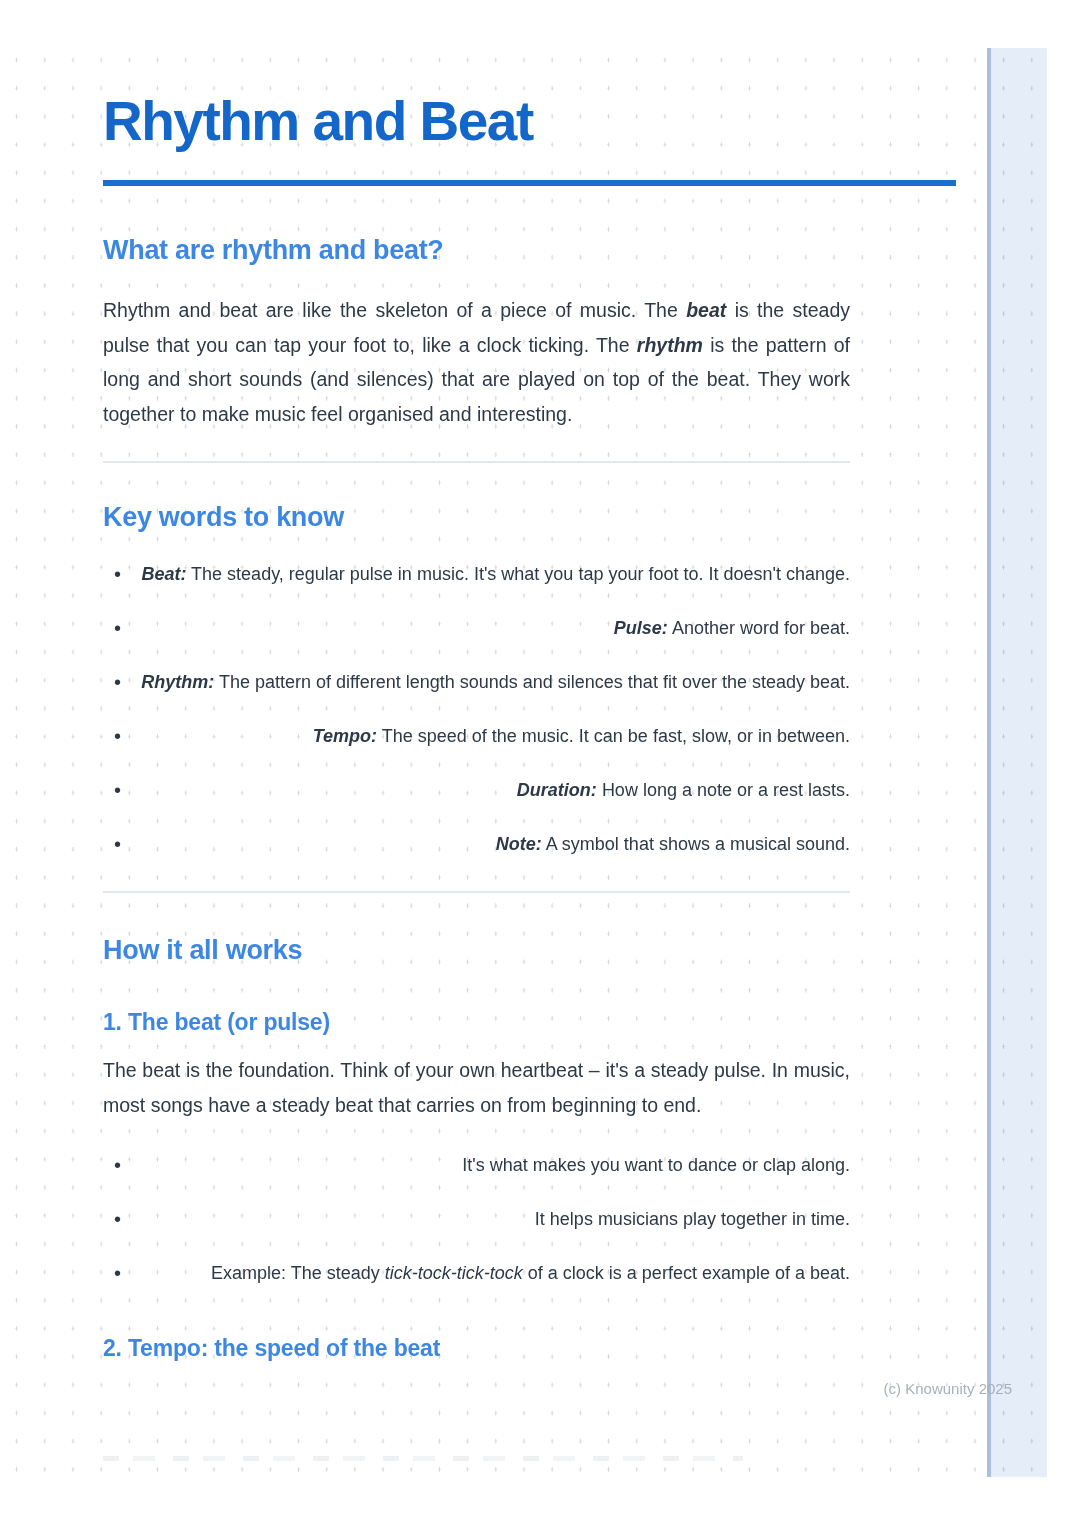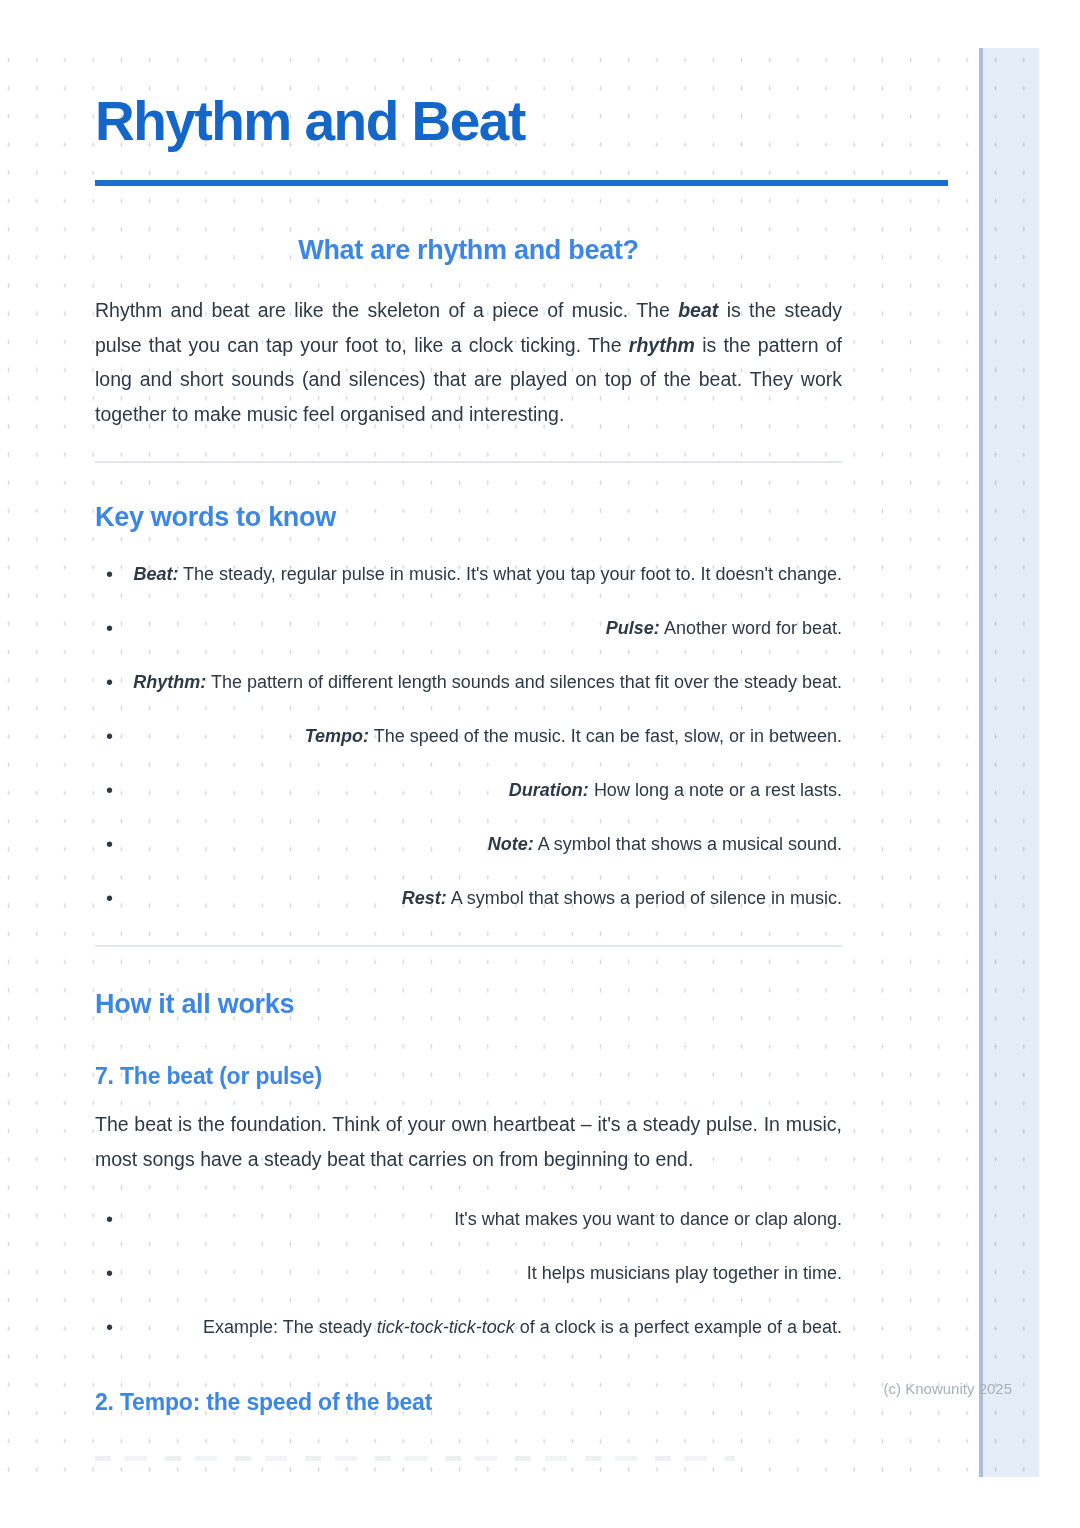--- a/index.html
+++ b/index.html
@@ -6,21 +6,21 @@
   html, body {
     width: 1080px; height: 1528px;
     background: #ffffff;
     font-family: "Liberation Sans", sans-serif;
     position: relative;
     overflow: hidden;
   }
   
   .card {
     position: absolute;
-    left: 4px; top: 48px;
+    left: 12px; top: 48px;
     width: 1035px; height: 1429px;
     background-color: #ffffff;
     background-image: radial-gradient(ellipse 1.4px 2.9px at 50% 50%, #d4d9e0 0 68%, rgba(255,255,255,0) 74%);
     background-size: 28.2px 28.2px;
     background-position: 46.9px -2.1px;
     overflow: hidden;
   }
   
   .side-strip {
     position: absolute;
@@ -50,21 +50,21 @@
     margin-top: 30px;
     background: #1b6fd0;
   }
   h2.section-heading {
     font-size: 27px;
     line-height: 30px;
     font-weight: bold;
     letter-spacing: -0.3px;
     color: #3d87e4;
   }
-  h2.first { margin-top: 49px; text-align: center; }
+  h2.first { margin-top: 49px; }
   h2.after-hr { margin-top: 39px; }
   h2.works { margin-top: 42px; }
   h3.sub-heading {
     font-size: 23px;
     line-height: 26px;
     font-weight: bold;
     letter-spacing: -0.2px;
     color: #3d87e4;
   }
   h3.sub1 { margin-top: 44px; }
@@ -141,28 +141,27 @@
     <hr class="divider">
 
     <h2 class="section-heading after-hr">Key words to know</h2>
     <ul class="bullets">
       <li><strong class="term">Beat:</strong> <span>The steady, regular pulse in music. It's what you tap your foot to. It doesn't change.</span></li>
       <li><strong class="term">Pulse:</strong> <span>Another word for beat.</span></li>
       <li><strong class="term">Rhythm:</strong> <span>The pattern of different length sounds and silences that fit over the steady beat.</span></li>
       <li><strong class="term">Tempo:</strong> <span>The speed of the music. It can be fast, slow, or in between.</span></li>
       <li><strong class="term">Duration:</strong> <span>How long a note or a rest lasts.</span></li>
       <li><strong class="term">Note:</strong> <span>A symbol that shows a musical sound.</span></li>
-      <li><strong class="term">Rest:</strong> <span>A symbol that shows a period of silence in music.</span></li>
     </ul>
 
     <hr class="divider d2">
 
     <h2 class="section-heading works">How it all works</h2>
 
-    <h3 class="sub-heading sub1">7. The beat (or pulse)</h3>
+    <h3 class="sub-heading sub1">1. The beat (or pulse)</h3>
     <p class="body-par p2">The beat is the foundation. Think of your own heartbeat – it's a steady pulse. In music, most songs have a steady beat that carries on from beginning to end.</p>
     <ul class="bullets b2">
       <li><span>It's what makes you want to dance or clap along.</span></li>
       <li><span>It helps musicians play together in time.</span></li>
       <li><span>Example: The steady </span><em class="ital">tick-tock-tick-tock</em><span> of a clock is a perfect example of a beat.</span></li>
     </ul>
 
     <h3 class="sub-heading sub2">2. Tempo: the speed of the beat</h3>
   </div>
 

